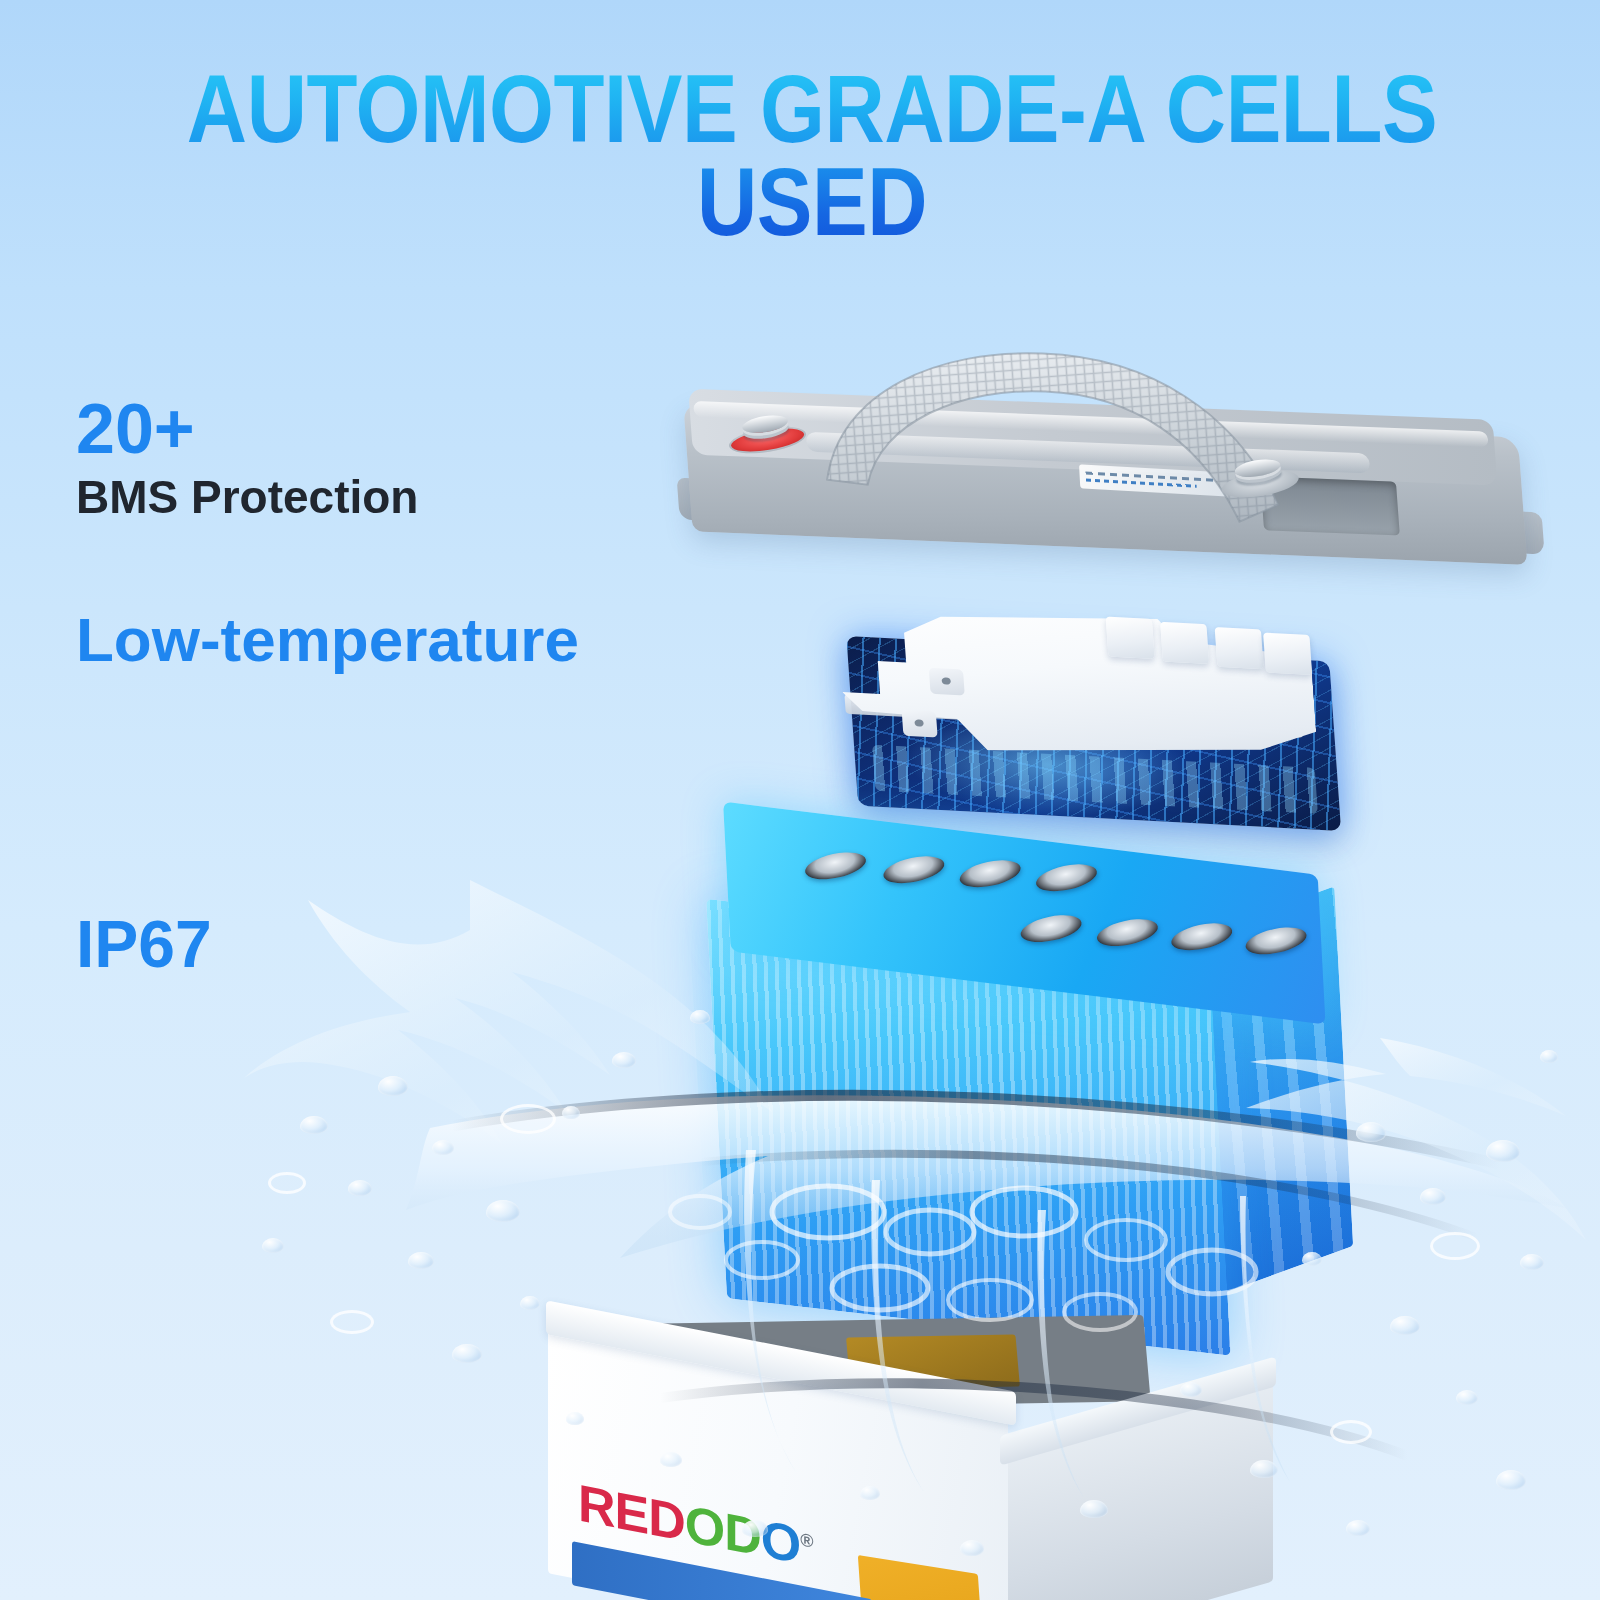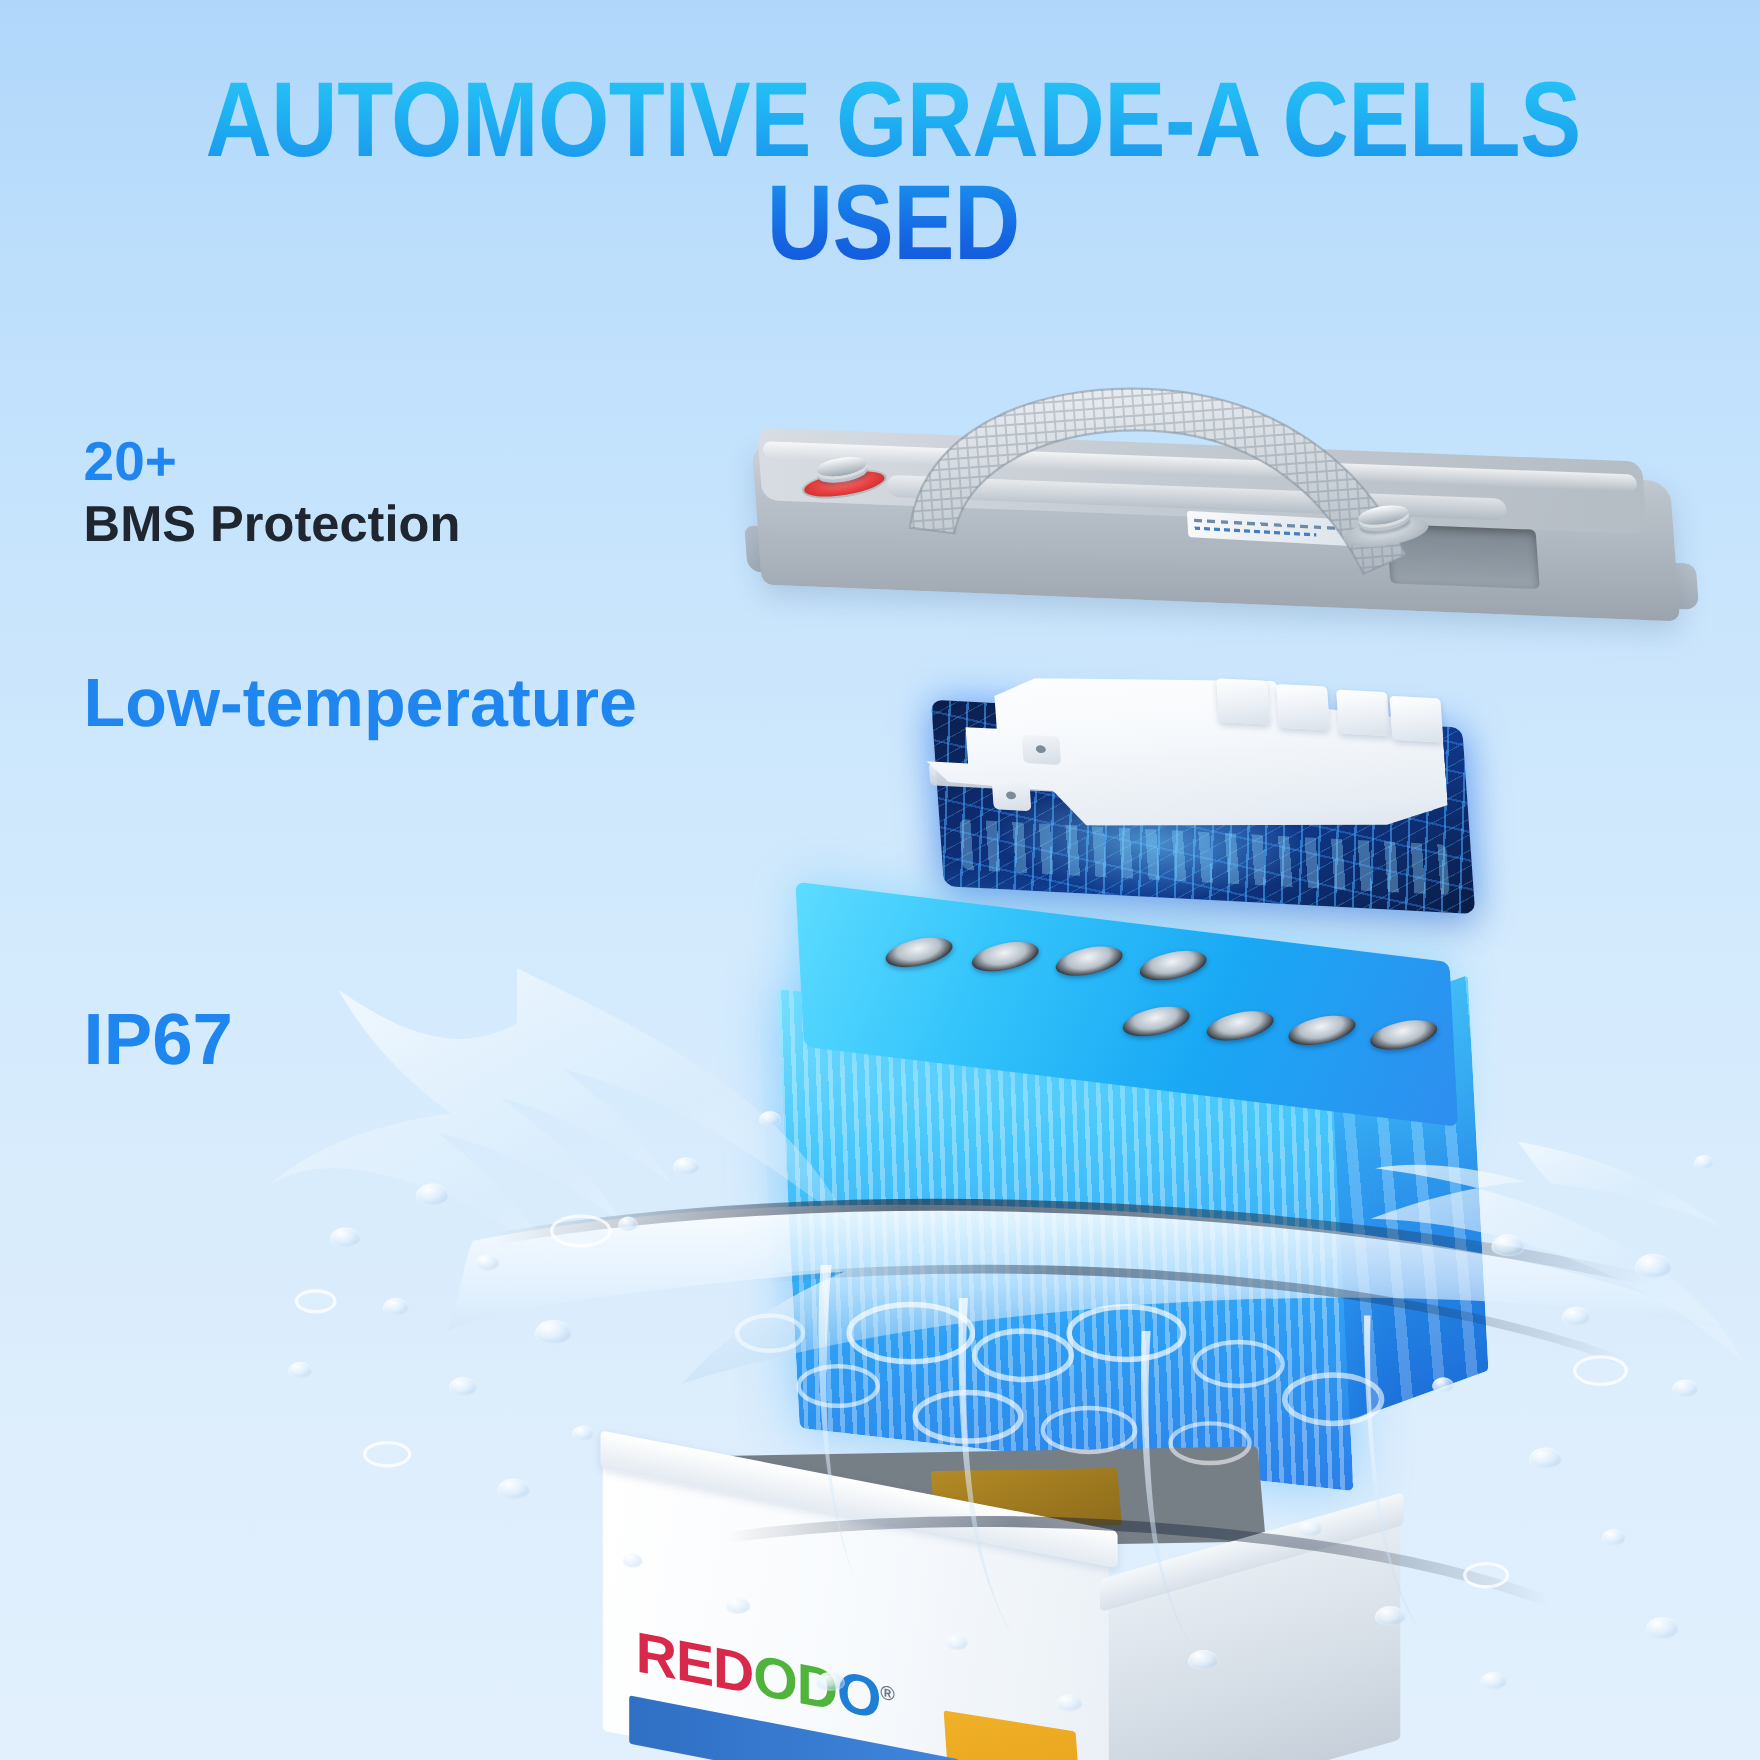--- a/index.html
+++ b/index.html
@@ -77,21 +77,21 @@
     line-height: 1.04;
     white-space: nowrap;
   }
   .feat-sub {
     font-weight: 700;
     color: #20262f;
     line-height: 1.1;
     white-space: nowrap;
   }
   #feature-1 { top: 393px; }
-  #feature-1 .feat-head { font-size: 50px; }
+  #feature-1 .feat-head { font-size: 70px; }
   #feature-1 .feat-sub  { font-size: 46px; margin-top: 6px; }
 
   #feature-2 { top: 608px; }
   #feature-2 .feat-head { font-size: 62px; }
   #feature-2 .feat-sub  { font-size: 55px; margin-top: 4px; }
 
   #feature-3 { top: 910px; }
   #feature-3 .feat-head { font-size: 66px; }
   #feature-3 .feat-sub  { font-size: 57px; margin-top: 4px; }
 

